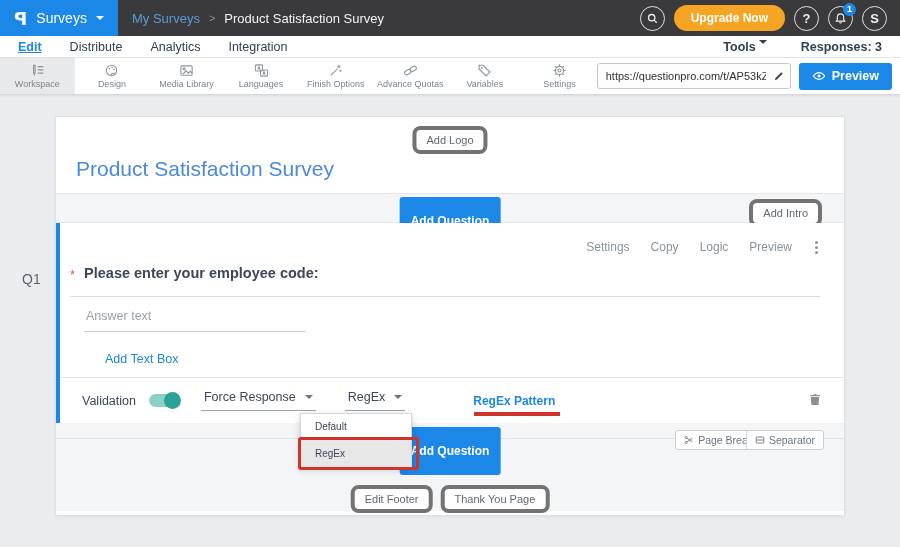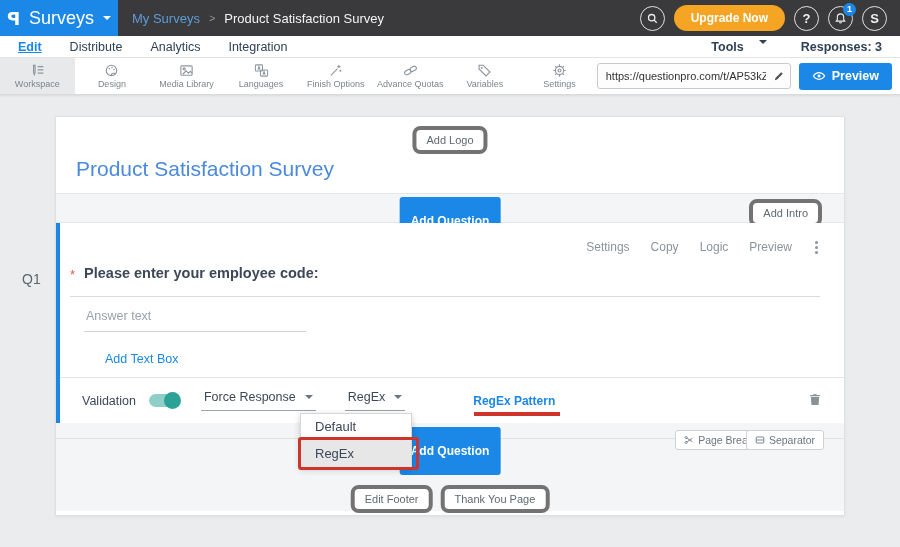--- a/index.html
+++ b/index.html
@@ -3,38 +3,38 @@
 <meta charset="utf-8">
 <style>
   * { margin:0; padding:0; box-sizing:border-box; }
   body { font-family:"Liberation Sans", sans-serif; background:#dfe2e4; }
   .screen { width:900px; height:547px; position:relative; background:#eaecee; overflow:hidden; }
 
   
   .topbar { height:36px; background:#3a3a3c; display:flex; align-items:center; }
   .logo-block { width:118px; height:36px; background:#1b87e6; color:#fff; display:flex; align-items:center; justify-content:center; gap:9px; cursor:pointer; }
   .logo-letter { font-size:18px; font-weight:bold; transform:scaleX(-1); font-family:"DejaVu Sans",sans-serif; }
-  .logo-text { font-size:18px; }
+  .logo-text { font-size:14px; }
   .caret { width:0; height:0; border-left:4px solid transparent; border-right:4px solid transparent; border-top:4px solid currentColor; display:inline-block; }
   .breadcrumb { margin-left:14px; display:flex; align-items:center; gap:9px; font-size:13px; }
   .bc-parent { color:#5e9bd6; cursor:pointer; }
   .bc-sep { color:#8d959c; font-size:11px; }
   .bc-current { color:#f2f3f4; }
   .topbar-right { margin-left:auto; display:flex; align-items:center; gap:9px; padding-right:13px; }
   .circle-btn { width:25px; height:25px; border:1.6px solid #dfe1e2; border-radius:50%; color:#eceeef; display:flex; align-items:center; justify-content:center; cursor:pointer; font-size:13px; font-weight:bold; }
   .upgrade-btn { background:#f5a423; color:#fff; border:none; border-radius:13px; padding:6px 17px; font-size:12px; font-weight:bold; cursor:pointer; font-family:inherit; }
   .bell-wrap { position:relative; }
   .badge { position:absolute; top:-4px; right:-4px; background:#1b87e6; color:#fff; width:13px; height:13px; border-radius:50%; font-size:9px; display:flex; align-items:center; justify-content:center; font-weight:bold; }
 
   
   .subnav { height:22px; background:#ffffff; display:flex; align-items:center; padding:0 18px; font-size:12.5px; color:#2e4156; border-bottom:1px solid #e2e4e6; }
   .subnav-link { margin-right:28px; cursor:pointer; }
   .subnav-link.active { color:#1b87e6; font-weight:bold; text-decoration:underline; }
   .subnav-right { margin-left:auto; display:flex; align-items:center; gap:34px; }
-  .tools-link { display:flex; gap:15px; cursor:pointer; font-weight:bold; }
+  .tools-link { display:flex; gap:3px; cursor:pointer; font-weight:bold; }
   .responses { font-weight:bold; cursor:pointer; }
 
   
   .toolbar { height:37px; background:#fff; display:flex; align-items:stretch; border-bottom:1px solid #d8dbde; box-shadow:0 1px 2px rgba(0,0,0,.07); }
   .tool-item { width:76px; display:flex; flex-direction:column; align-items:center; justify-content:center; gap:1px; color:#8d969e; cursor:pointer; }
   .tool-item.active { background:#e8e9ea; }
   .tool-item svg { width:15px; height:15px; }
   .tool-label { font-size:9px; color:#7c868f; white-space:nowrap; }
   .url-wrap { margin-left:auto; display:flex; align-items:center; gap:8px; padding-right:8px; }
   .url-input-box { position:relative; }
@@ -82,21 +82,21 @@
   .bottom-line { position:absolute; top:15px; left:0; right:0; border-top:1px solid #dfe1e3; }
   .add-q-bottom { position:absolute; left:50%; transform:translateX(-50%); top:4px; }
   .mini-btn { background:#fff; border:1px solid #cdd1d4; border-radius:3px; color:#6b757e; font-size:10.5px; padding:3px 8px; cursor:pointer; font-family:inherit; display:flex; align-items:center; gap:4px; }
   .page-break { position:absolute; right:82px; top:7px; }
   .separator-btn { position:absolute; right:20px; top:7px; }
   .footer-btns { position:absolute; left:50%; transform:translateX(-50%); top:62px; display:flex; gap:8px; }
   .footer-btns .ghost-btn { font-size:11px; padding:4px 10px; }
 
   
   .dropdown-menu { position:absolute; left:300px; top:318px; width:112px; background:#fff; border:1px solid #d4d7da; box-shadow:0 2px 7px rgba(0,0,0,.18); z-index:6; }
-  .dd-item { height:25px; display:flex; align-items:center; padding-left:14px; font-size:13px; color:#3c4858; cursor:pointer; }
+  .dd-item { height:25px; display:flex; align-items:center; padding-left:14px; font-size:10px; color:#3c4858; cursor:pointer; }
   .dd-item.selected { background:#e7e7e8; height:28px; }
   .red-box { position:absolute; left:-3px; top:23px; width:121px; height:33px; border:3px solid #cf342c; border-radius:3px; pointer-events:none; z-index:7; }
 </style>
 </head>
 <body>
 
 <div class="screen">
 
   <header class="topbar">
     <div class="logo-block">

